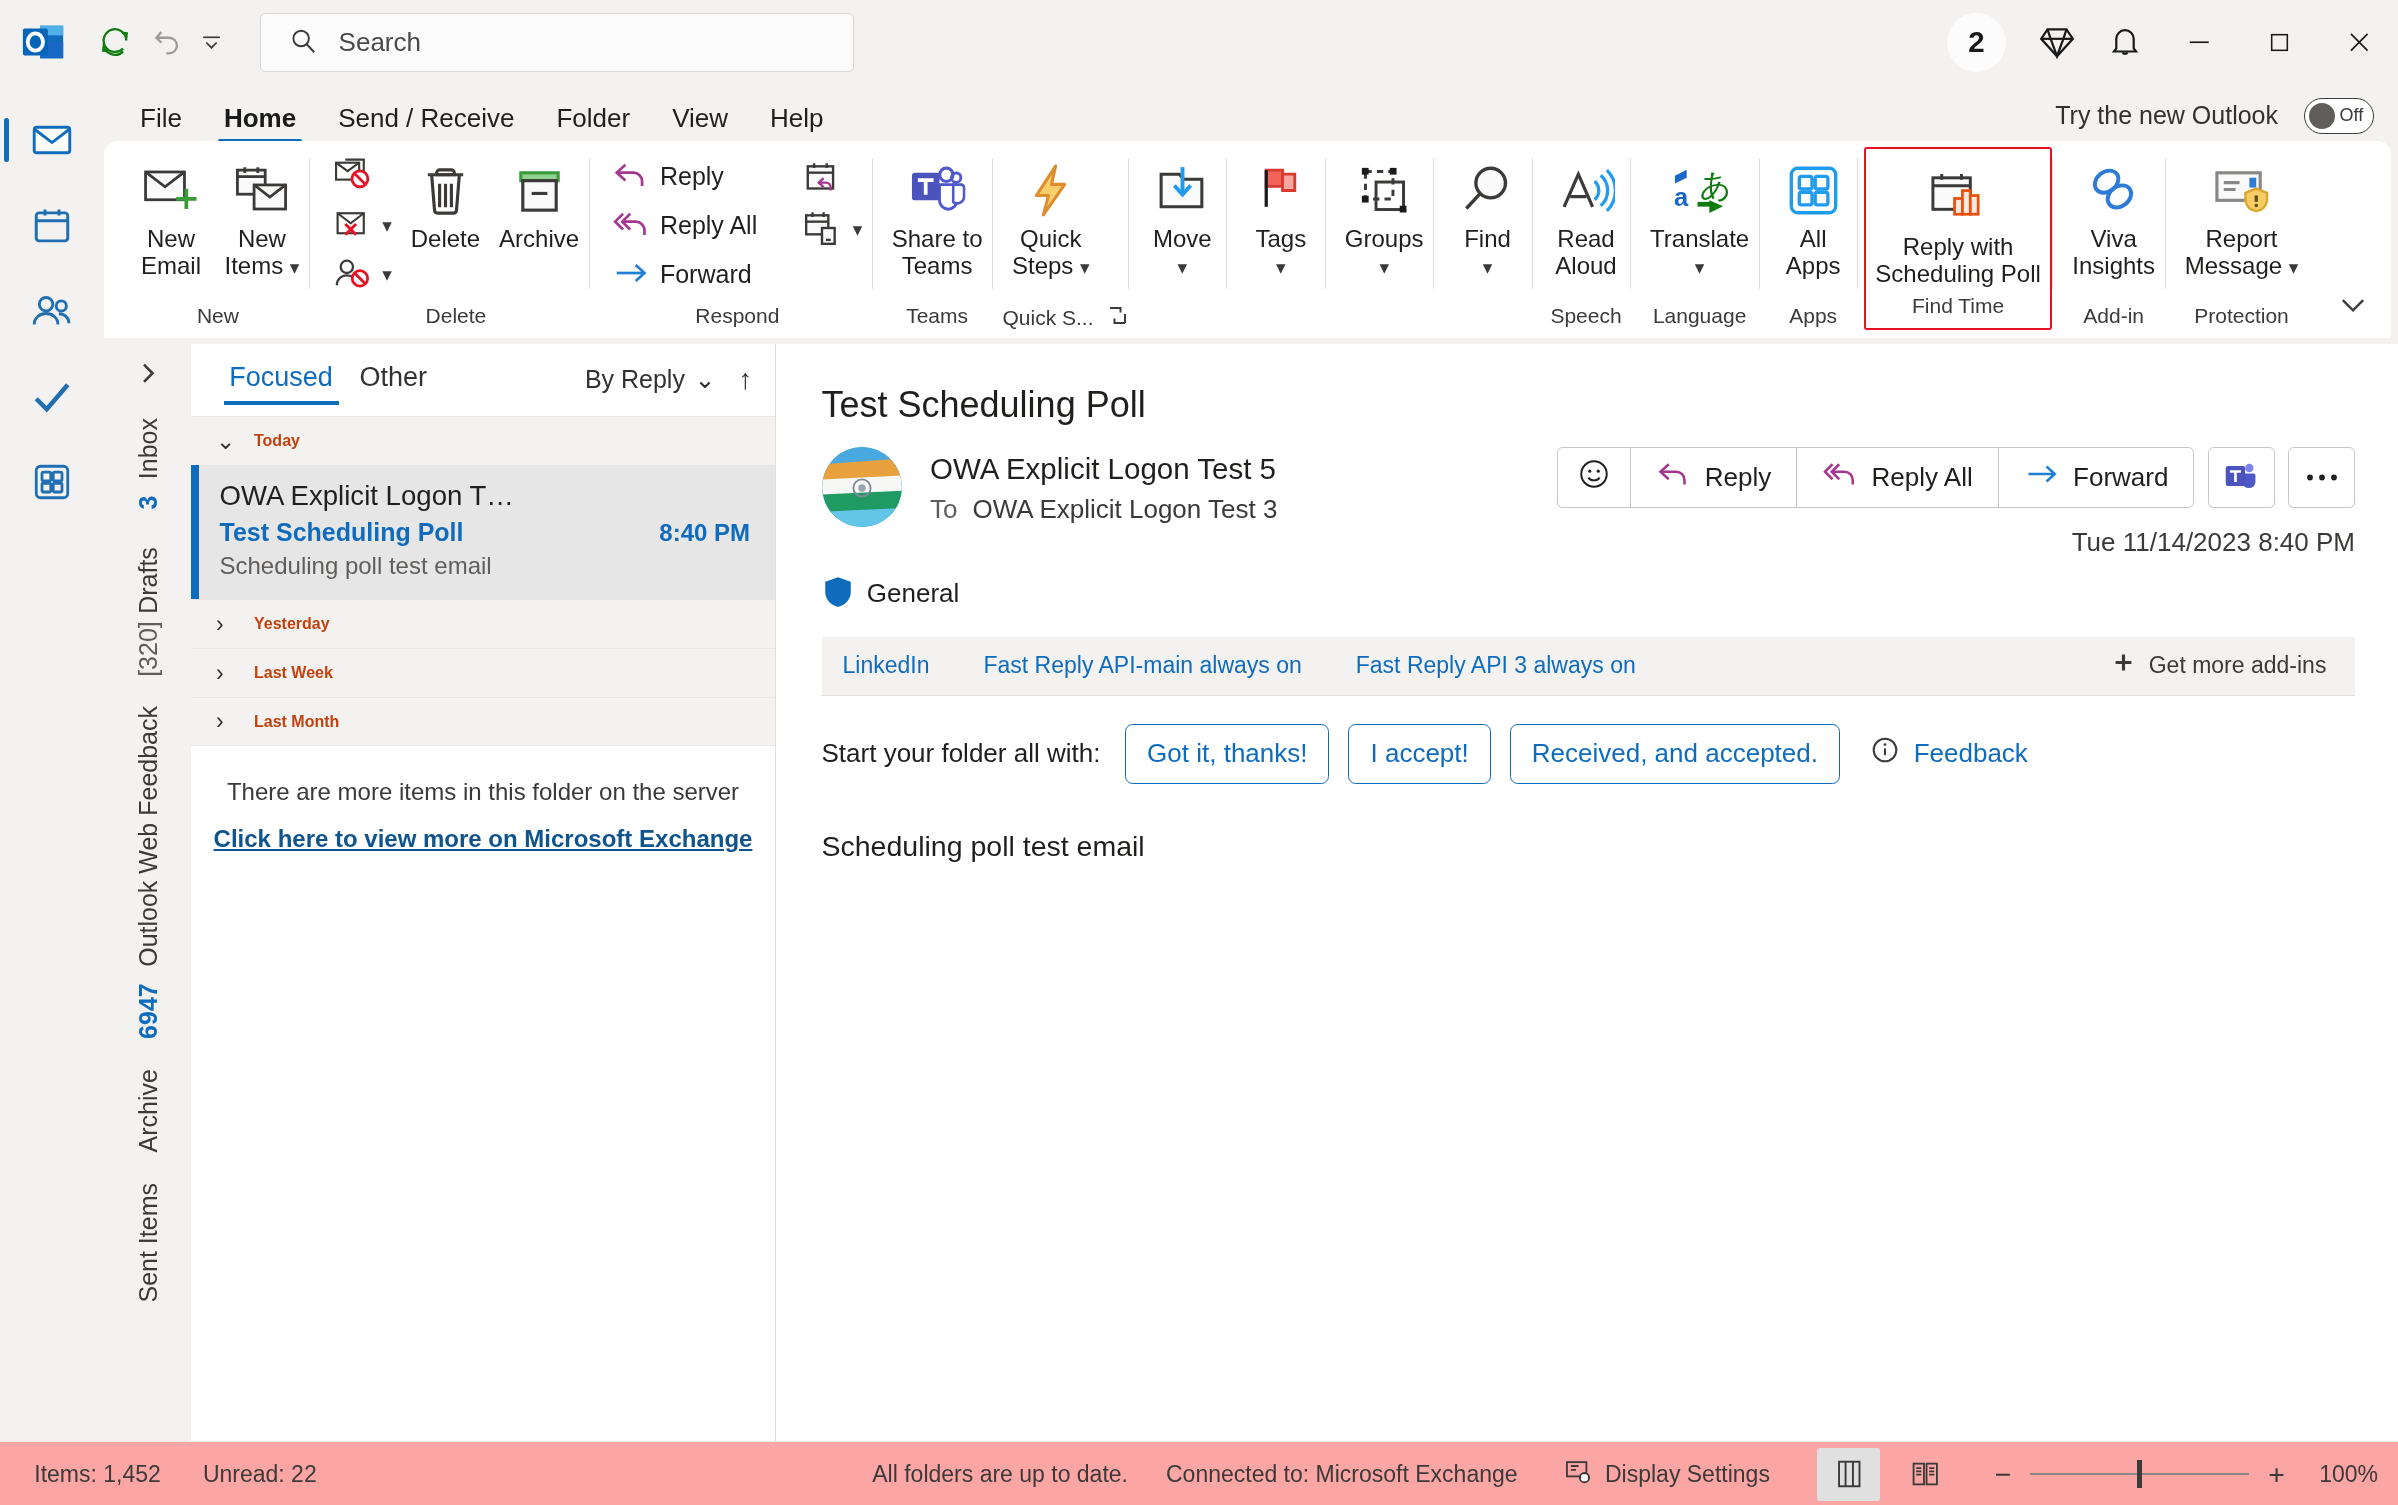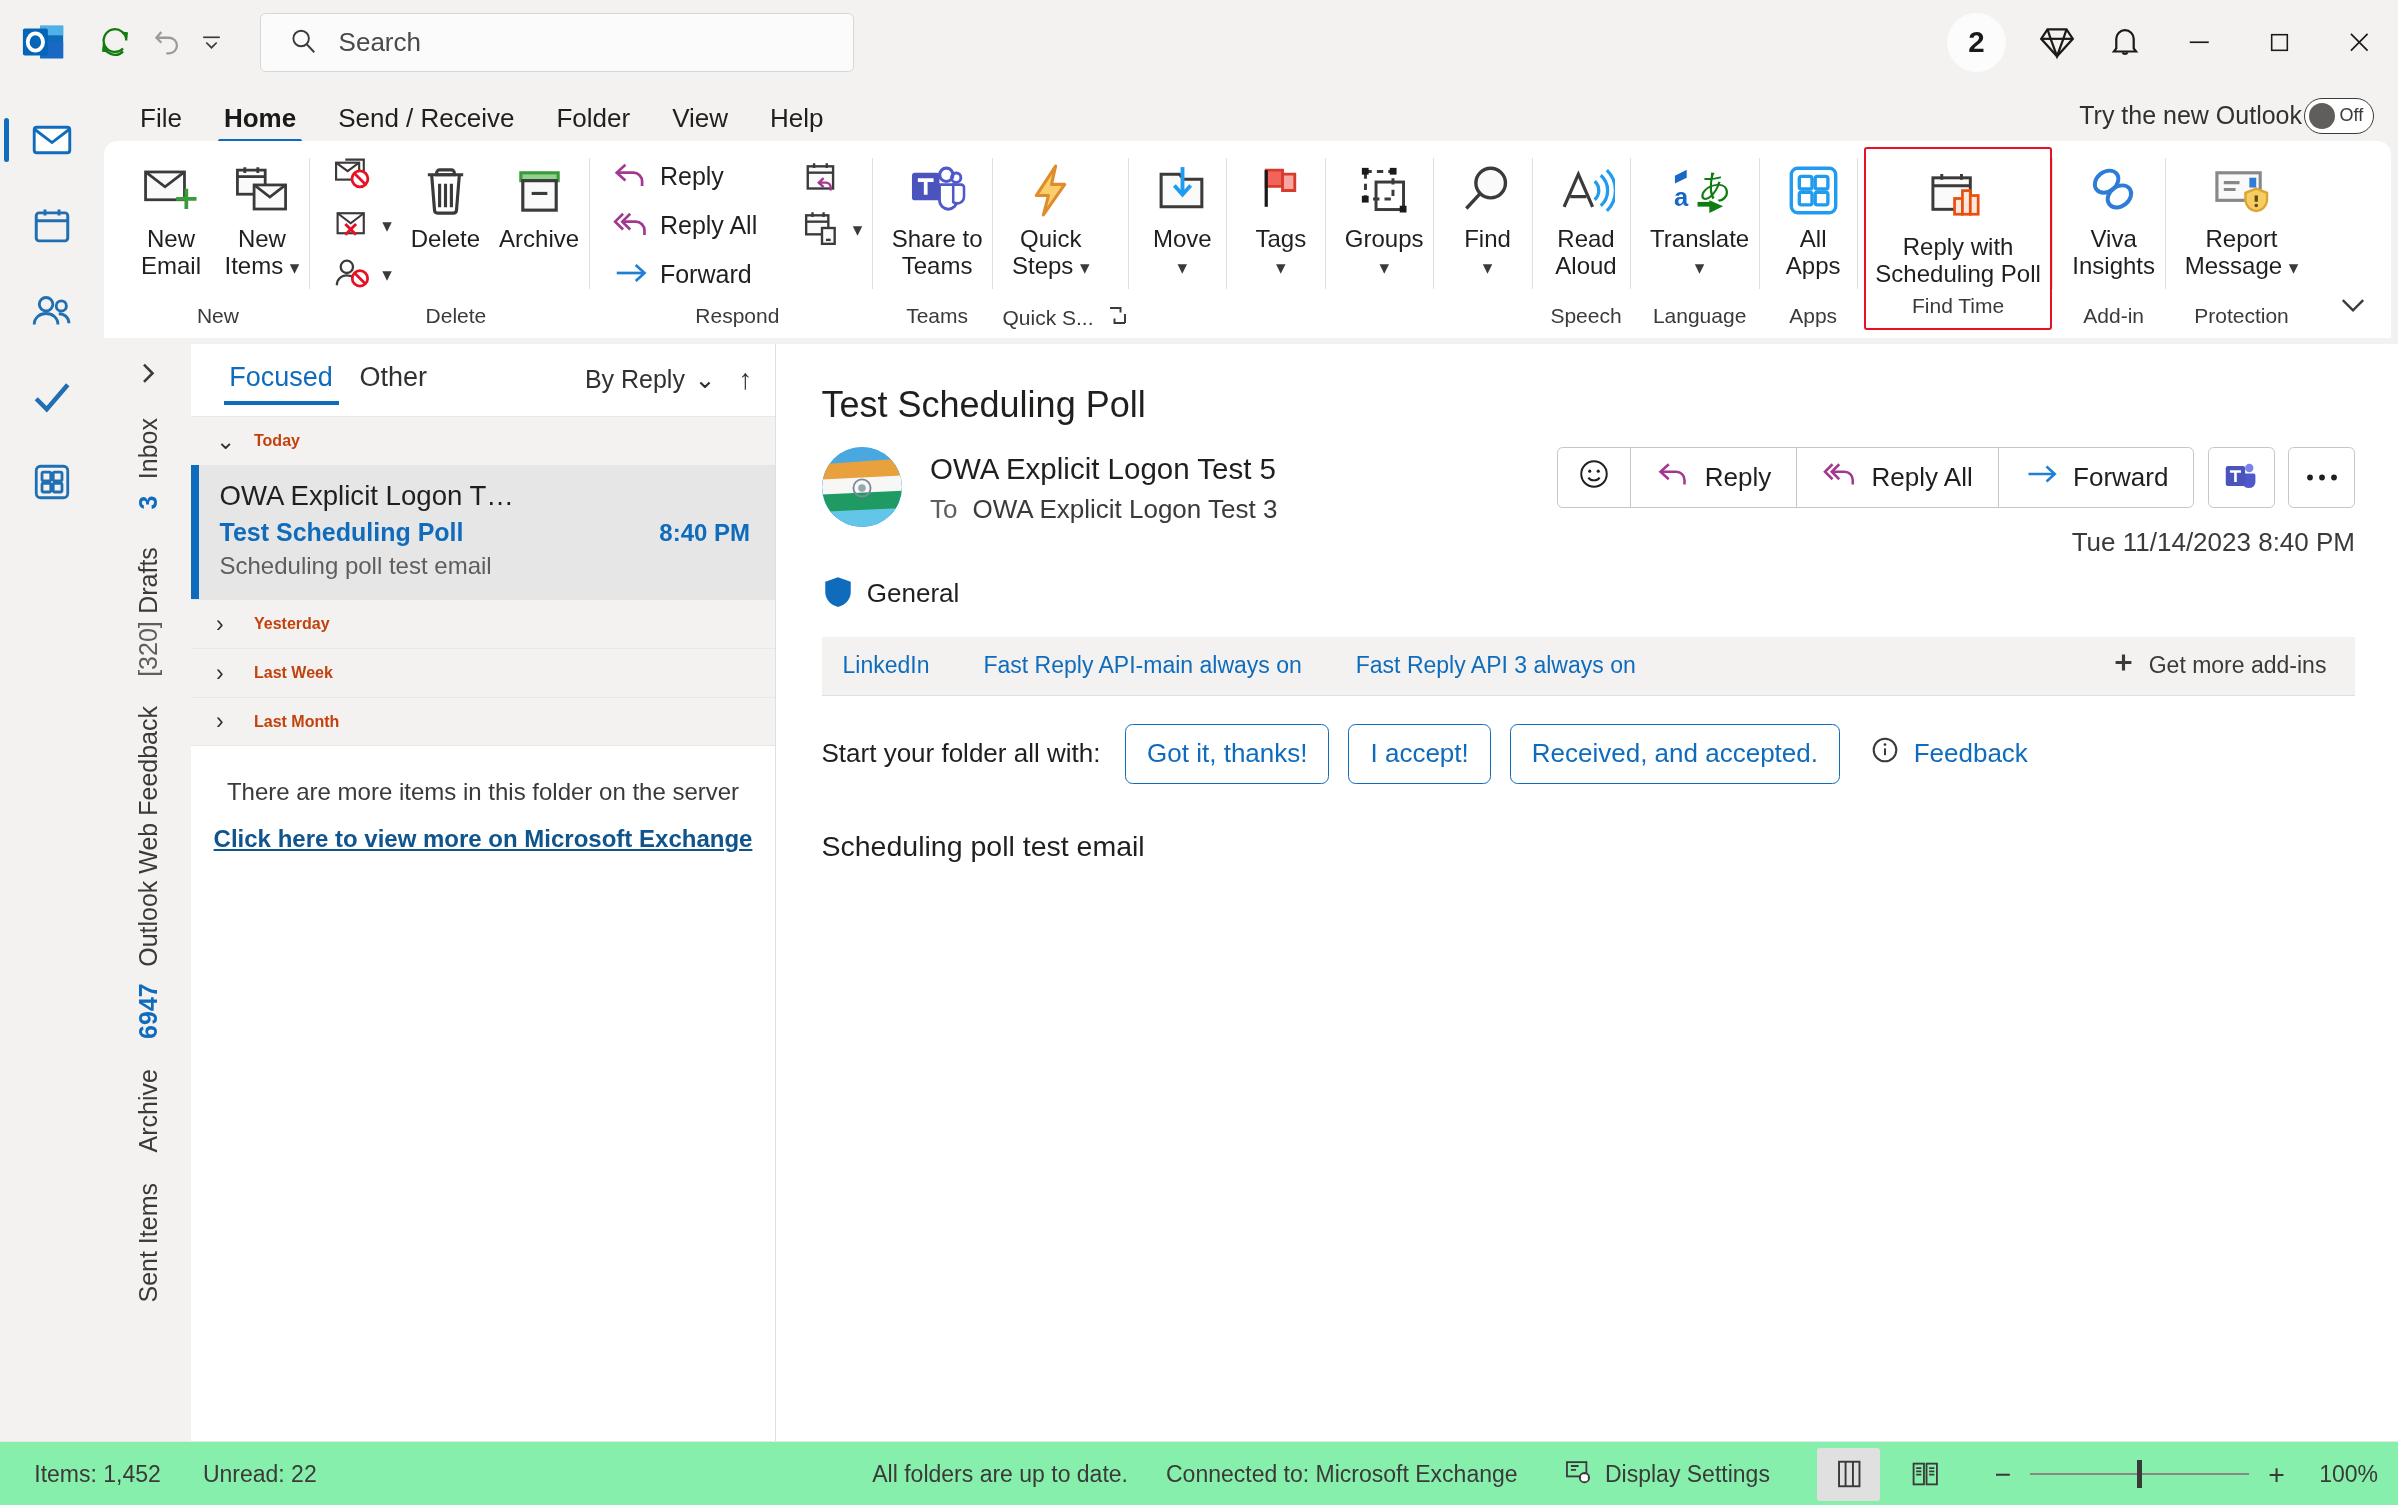--- a/index.html
+++ b/index.html
@@ -51,21 +51,21 @@
   .tab {
     padding:3.8px 21px 9.5px 21px; font-size:26px; color:#201f1e; cursor:pointer;
     position:relative;
   }
   .tab.active { font-weight:bold; color:#1a1a1a; }
   .tab.active::after {
     content:""; position:absolute; left:15px; right:15px; bottom:0; height:3.8px;
     background:#0f6cbd; border-radius:1.9px;
   }
   .newoutlook {
-    margin-left:auto; margin-right:25px; display:flex; align-items:center; gap:2px;
+    margin-left:auto; margin-right:25px; display:flex; align-items:center; gap:26px;
     padding-bottom:9.5px;
   }
   .newoutlook-lbl { font-size:25px; color:#323130; }
   .toggle {
     width:70px;height:36px;border-radius:18px;border:1.9px solid #3b3a39;
     background:#fff; display:flex; align-items:center; padding:0 3.8px; cursor:pointer;
     position:relative;
   }
   .toggle-knob{ width:26px;height:26px;border-radius:50%;background:#605e5c; }
   .toggle-txt{ font-size:18px; color:#3b3a39; margin-left:4.8px; }
@@ -231,21 +231,21 @@
   .qreply .lead { font-size:26px; color:#201f1e; margin-right:5.7px; }
   .qchip {
     border:1.9px solid #0f6cbd; border-radius:7.6px; padding:13.3px 21px;
     font-size:26px; color:#0f6cbd; cursor:pointer; background:#fff; white-space:nowrap;
   }
   .fbk { display:flex;align-items:center;gap:13.3px; font-size:26px;color:#0f6cbd;cursor:pointer;margin-left:11.4px;}
   .body { margin:46px 0 0 9.5px; font-size:28.5px; color:#201f1e; }
 
   
   .status {
-    position:absolute;left:0;bottom:0;width:2399px;height:65px;background:#86efac;
+    position:absolute;left:0;bottom:0;width:2399px;height:65px;background:#fca5a5;
     display:flex;align-items:center;padding:0 21px; border-top:1px solid #e9e8e7;
   }
   .st-txt{ font-size:23px; color:#3b3a39; }
   .st-left{ display:flex; gap:42px; margin-left:13.3px; }
   .st-right{ margin-left:auto; display:flex; align-items:center; gap:38px; }
   .st-btn{ display:flex;align-items:center;gap:11.4px;cursor:pointer;padding:5.7px 9.5px;border-radius:3.8px; }
   .viewbtn{ width:63px;height:53px;display:flex;align-items:center;justify-content:center;cursor:pointer;border-radius:2.9px;}
   .viewbtn.sel{ background:#e0e0e0; }
   .zoomwrap{ display:flex;align-items:center;gap:19px; }
   .zsign{ font-size:28.5px;color:#3b3a39;cursor:pointer; }

